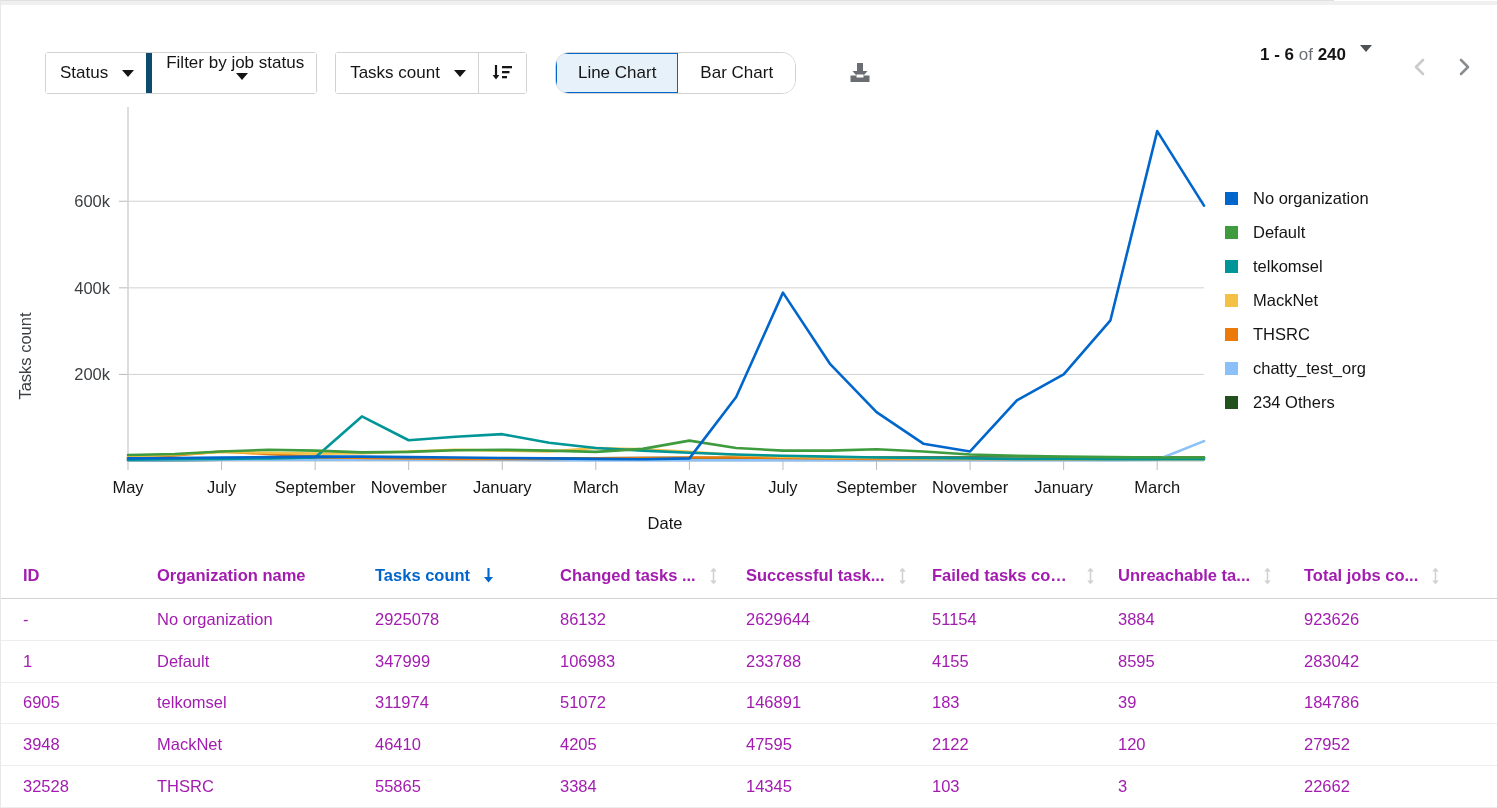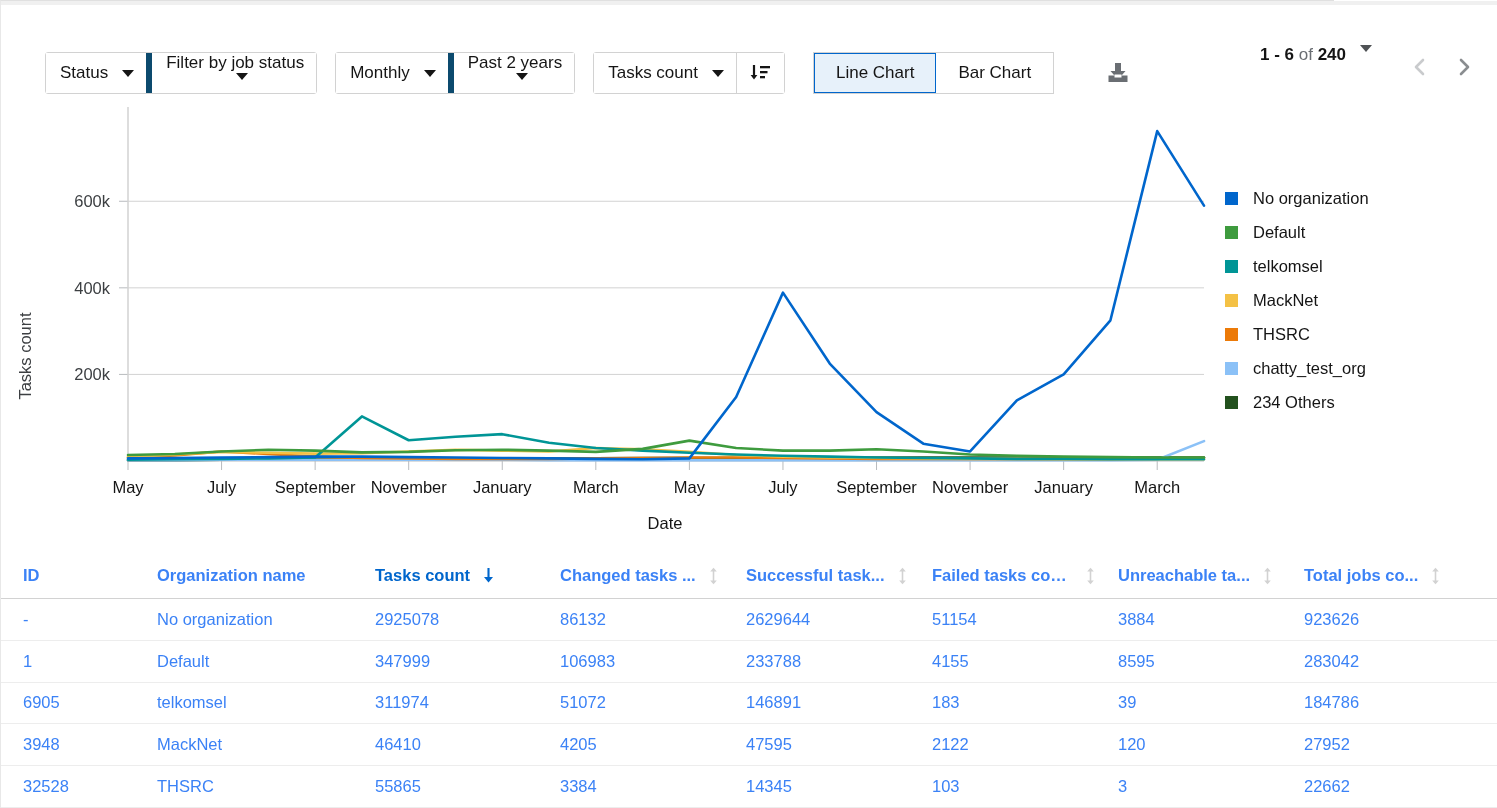--- a/index.html
+++ b/index.html
@@ -62,21 +62,21 @@
     width: 48px; height: 40px;
     border-left: 1px solid #d2d2d2;
     cursor: pointer;
     background: #fff;
   }
   .toggle-group {
     display: flex; align-items: center;
     margin-left: 28px;
     height: 42px;
     border: 1px solid #d2d2d2;
-    border-radius: 0;
+    border-radius: 14px;
     overflow: hidden;
   }
   .toggle {
     display: flex; align-items: center; justify-content: center;
     height: 40px; padding: 0 22px;
     font-size: 17px; color: #151515;
     background: #fff; cursor: pointer;
     white-space: nowrap;
   }
   .toggle.active {
@@ -148,21 +148,21 @@
     display: flex; align-items: center;
     height: 41.8px;
     border-bottom: 1px solid #ededed;
   }
   .trow.head {
     height: 46px;
     border-bottom: 1px solid #d2d2d2;
   }
   .tcell {
     font-size: 16.5px;
-    color: #3b82f6;
+    color: #a21caf;
     padding-left: 22px;
     white-space: nowrap;
     overflow: hidden;
   }
   .tcell.c0 { width: 134px; }
   .tcell.c1 { width: 218px; align-items: flex-end; }
   .tcell.c2 { width: 185px; }
   .tcell.c3 { width: 186px; }
   .tcell.c4 { width: 186px; }
   .tcell.c5 { width: 186px; }
@@ -189,30 +189,20 @@
       <div class="select">
         <span>Status</span>
         <span class="caret"></span>
       </div>
       <div class="select">
         <span>Filter by job status</span>
         <span class="caret"></span>
       </div>
     </div>
 
-    <div class="tb-group">
-      <div class="select">
-        <span>Monthly</span>
-        <span class="caret"></span>
-      </div>
-      <div class="select">
-        <span>Past 2 years</span>
-        <span class="caret"></span>
-      </div>
-    </div>
 
     <div class="tb-group">
       <div class="select">
         <span>Tasks count</span>
         <span class="caret"></span>
       </div>
       <div class="iconbtn">
         <svg width="22" height="22" viewBox="0 0 22 22">
           <path d="M5 3 L5 16" stroke="#151515" stroke-width="2.2" fill="none"></path>
           <path d="M1.6 13 L5 17.4 L8.4 13 Z" fill="#151515"></path>

